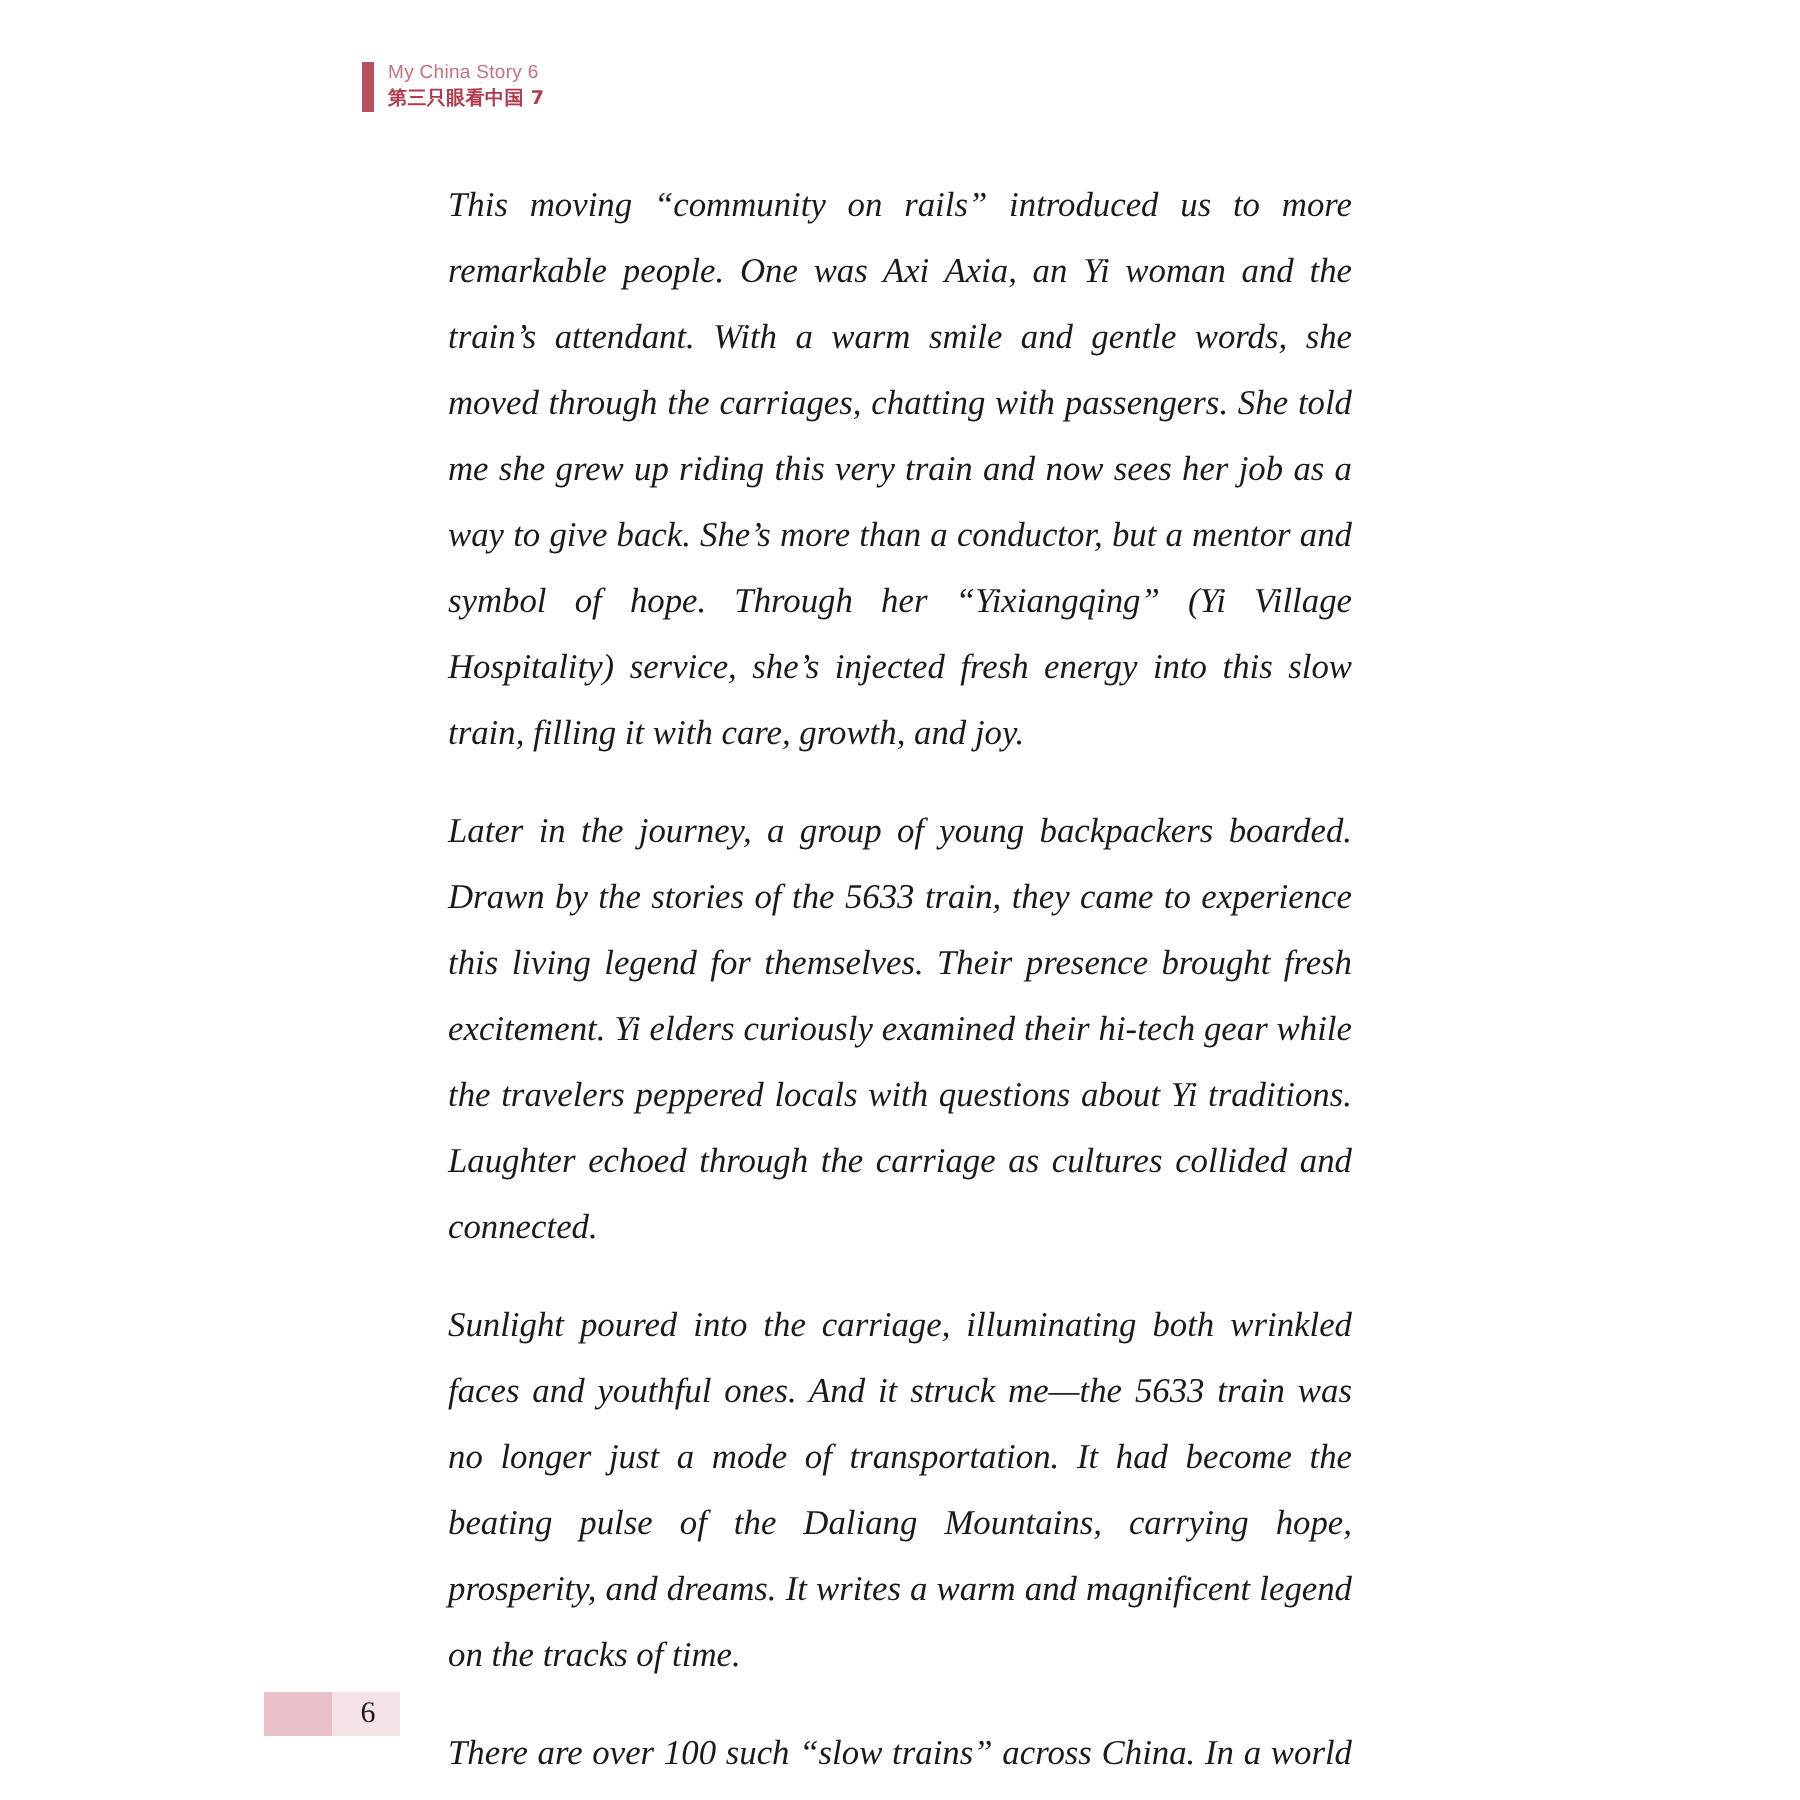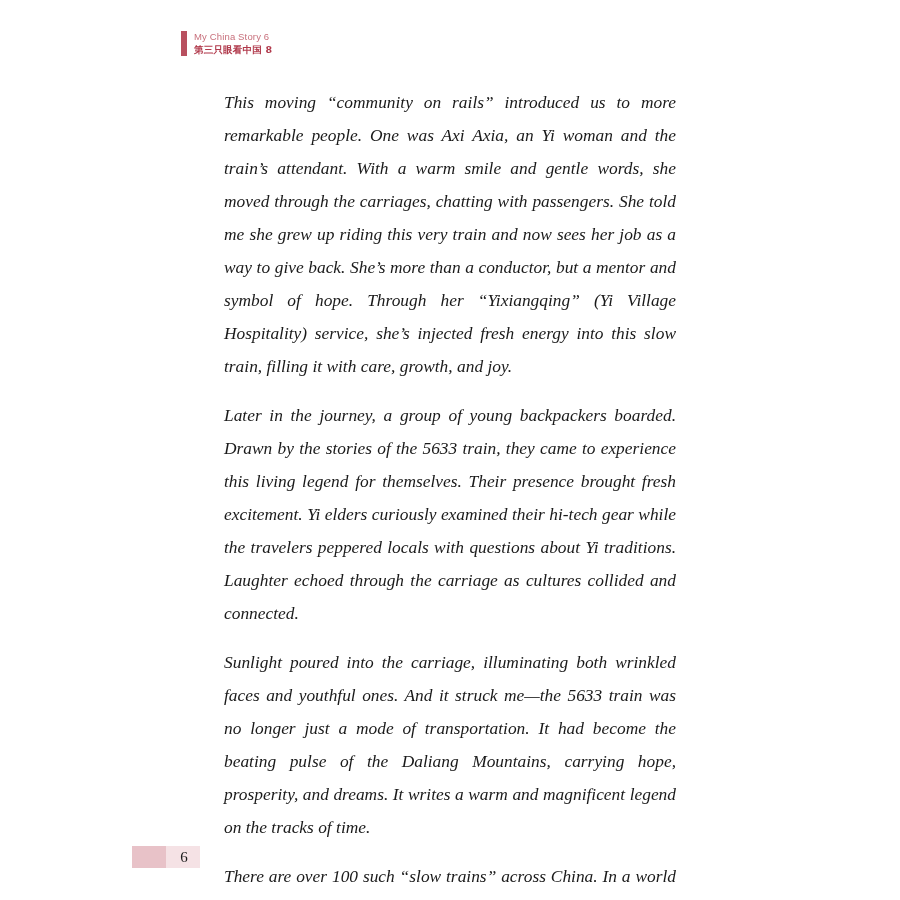--- a/index.html
+++ b/index.html
@@ -119,21 +119,21 @@
 </style>
 </head>
 <body>
 
 <div class="page">
 
   <div class="running-head">
     <div class="running-head-bar"></div>
     <div class="running-head-text">
       <div class="running-head-en">My China Story 6</div>
-      <div class="running-head-zh">第三只眼看中国 8</div>
+      <div class="running-head-zh">第三只眼看中国 7</div>
     </div>
   </div>
 
   <div class="text-column">
     <p class="body-paragraph">This moving “community on rails” introduced us to more remarkable people. One was Axi Axia, an Yi woman and the train’s attendant. With a warm smile and gentle words, she moved through the carriages, chatting with passengers. She told me she grew up riding this very train and now sees her job as a way to give back. She’s more than a conductor, but a mentor and symbol of hope. Through her “Yixiangqing” (Yi Village Hospitality) service, she’s injected fresh energy into this slow train, filling it with care, growth, and joy.</p>
     <p class="body-paragraph">Later in the journey, a group of young backpackers boarded. Drawn by the stories of the 5633 train, they came to experience this living legend for themselves. Their presence brought fresh excitement. Yi elders curiously examined their hi-tech gear while the travelers peppered locals with questions about Yi traditions. Laughter echoed through the carriage as cultures collided and connected.</p>
     <p class="body-paragraph">Sunlight poured into the carriage, illuminating both wrinkled faces and youthful ones. And it struck me—the 5633 train was no longer just a mode of transportation. It had become the beating pulse of the Daliang Mountains, carrying hope, prosperity, and dreams. It writes a warm and magnificent legend on the tracks of time.</p>
     <p class="body-paragraph">There are over 100 such “slow trains” across China. In a world that rushes forward at full speed, it’s comforting to know that some journeys take the time to stop, to listen, and to bring people together.</p>
   </div>
 

